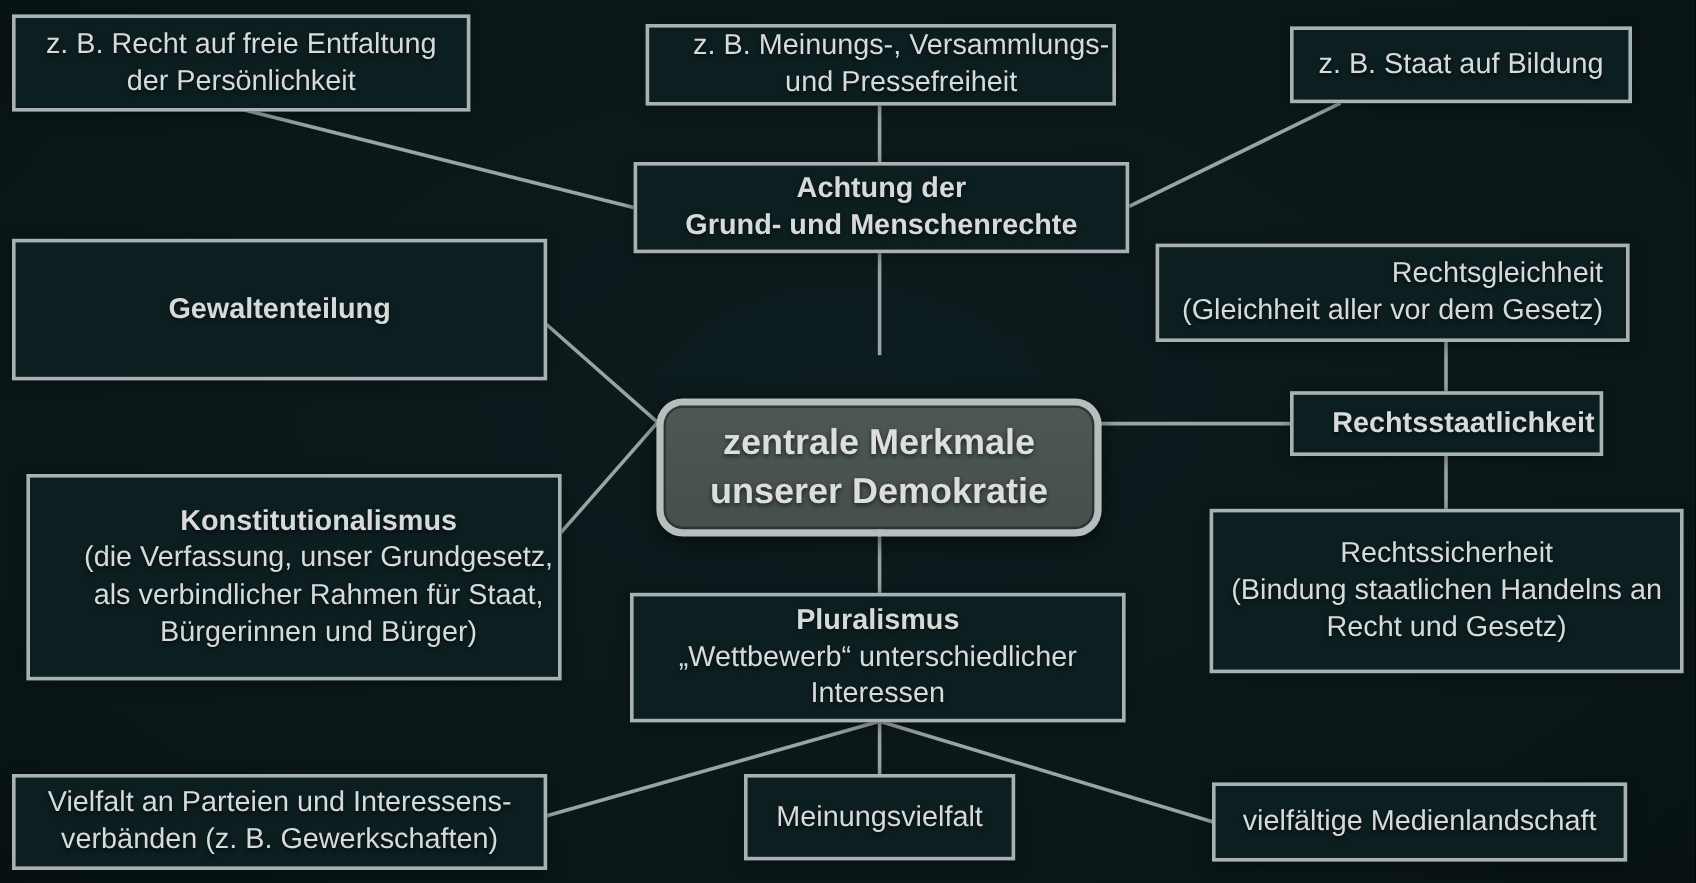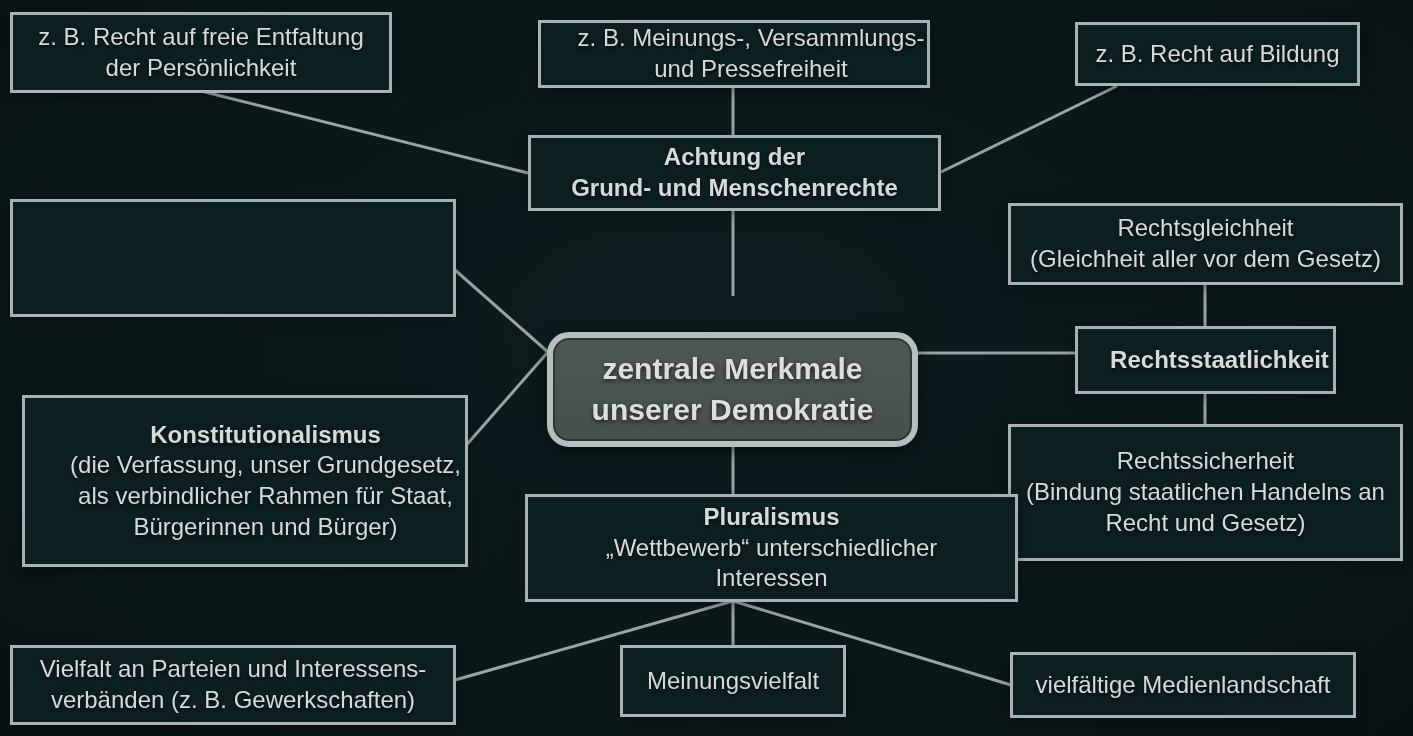--- a/index.html
+++ b/index.html
@@ -37,26 +37,26 @@
     box-shadow:0 4px 16px rgba(0,0,0,0.55), inset 0 0 0 2px rgba(20,30,28,0.55);
     text-shadow:0 2px 4px rgba(0,0,0,0.6);
     margin-top:37px;
   }
   
   #n-ex-persoenlichkeit{left:10px;  top:12px;  width:382px; height:81px;}
   #n-ex-versammlung    {left:538px; top:20px;  width:392px; height:68px;padding-left:34px;}
   #n-ex-bildung        {left:1075px;top:22px;  width:285px; height:64px;}
   #n-achtung           {left:528px; top:135px; width:413px; height:76px;}
   #n-gewaltenteilung   {left:10px;  top:199px; width:446px; height:118px;}
-  #n-rechtsgleichheit  {left:1008px;top:203px; width:395px; height:82px;}
+  #n-rechtsgleichheit  {left:963px;top:203px; width:395px; height:82px;text-align:right;}
   #n-center            {left:547px; top:295px; width:371px; height:115px;}
-  #n-rechtsstaatlichkeit{left:1075px;top:326px;width:261px; height:68px;padding-left:28px;}
+  #n-rechtsstaatlichkeit{left:1075px;top:326px;width:261px; height:54px;padding-left:28px;}
   #n-konstitutionalismus{left:22px; top:395px; width:446px; height:172px;padding-left:41px;}
   #n-rechtssicherheit  {left:1008px;top:424px; width:395px; height:137px;}
-  #n-pluralismus       {left:525px; top:494px; width:493px; height:108px;}
+  #n-pluralismus       {left:525px; top:494px; width:413px; height:108px;}
   #n-vielfalt          {left:10px;  top:645px; width:446px; height:80px;}
   #n-meinungsvielfalt  {left:620px; top:645px; width:226px; height:72px;}
   #n-medienlandschaft  {left:1010px;top:652px; width:346px; height:66px;}
 </style>
 </head>
 <body>
 
 <div id="stage">
 
   <svg id="edge-layer" viewBox="0 0 1413 736">
@@ -79,29 +79,30 @@
     <div class="node-text">z. B. Recht auf freie Entfaltung
 der Persönlichkeit</div>
   </div>
 
   <div class="node" id="n-ex-versammlung">
     <div class="node-text">z. B. Meinungs-, Versammlungs-
 und Pressefreiheit</div>
   </div>
 
   <div class="node" id="n-ex-bildung">
-    <div class="node-text">z. B. Recht auf Bildung</div>
+    <div class="node-text">z. B. Staat auf Bildung</div>
   </div>
 
   <div class="node" id="n-achtung">
     <div class="node-title">Achtung der
 Grund- und Menschenrechte</div>
   </div>
 
   <div class="node" id="n-gewaltenteilung">
+    <div class="node-title">Gewaltenteilung</div>
   </div>
 
   <div class="node" id="n-rechtsgleichheit">
     <div class="node-text">Rechtsgleichheit
 (Gleichheit aller vor dem Gesetz)</div>
   </div>
 
   <div class="node" id="n-center">
     <div class="node-text">zentrale Merkmale
 unserer Demokratie</div>

